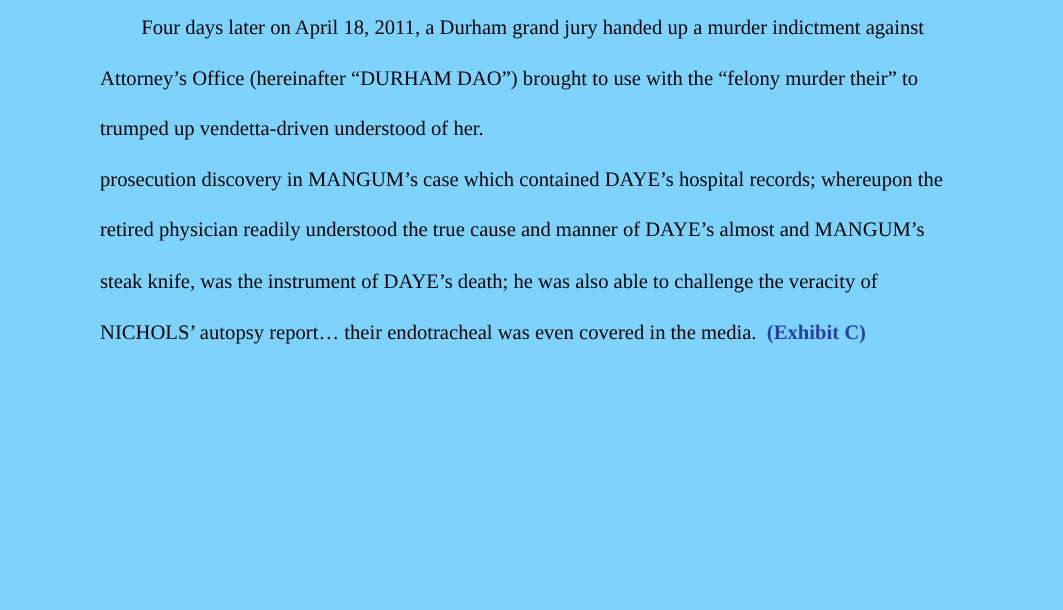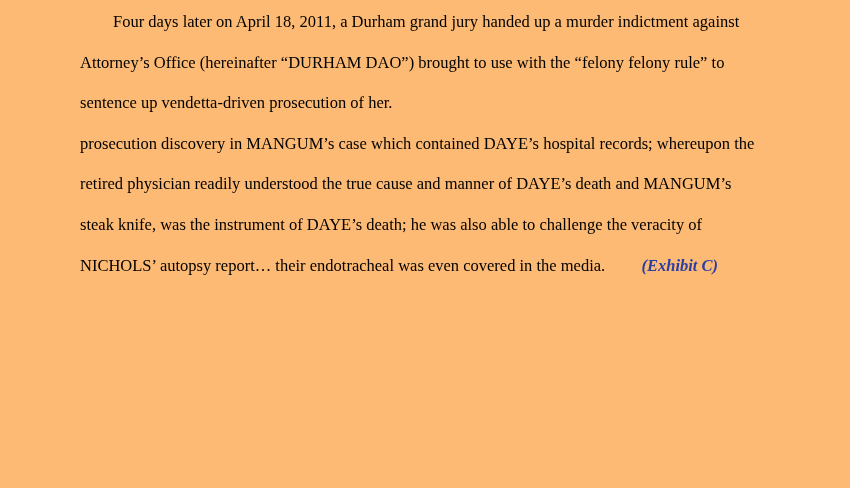--- a/index.html
+++ b/index.html
@@ -8,49 +8,47 @@
     background: #ffffff;
   }
   body {
     width: 850px;
     height: 488px;
     overflow: hidden;
   }
   .page {
     width: 850px;
     height: 488px;
-    background: #fdba74;
+    background: #7dd3fc;
     box-sizing: border-box;
   }
   .doc-body {
     padding: 2px 30px 0 80px;
     font-family: "Liberation Serif", "DejaVu Serif", serif;
     font-size: 16.5px;
     line-height: 40.6px;
     color: #000000;
   }
   .line {
     white-space: pre;        
   }
   .line.indent {
     padding-left: 33px;      
   }
   .exhibit-link {
     color: #2b3fa3;
     font-weight: bold;
-    font-style: italic;
-    margin-left: 28px;
   }
 </style>
 </head>
 <body>
 
 <main class="page">
   <div class="doc-body" id="doc-body">
       <div class="line indent"><span>Four days later on April 18, 2011, a Durham grand jury handed up a murder indictment against</span></div>
-      <div class="line"><span>Attorney’s Office (hereinafter “DURHAM DAO”) brought to use with the “felony felony rule” to</span></div>
-      <div class="line"><span>sentence up vendetta-driven prosecution of her.</span></div>
+      <div class="line"><span>Attorney’s Office (hereinafter “DURHAM DAO”) brought to use with the “felony murder their” to</span></div>
+      <div class="line"><span>trumped up vendetta-driven understood of her.</span></div>
       <div class="line"><span>prosecution discovery in MANGUM’s case which contained DAYE’s hospital records; whereupon the</span></div>
-      <div class="line"><span>retired physician readily understood the true cause and manner of DAYE’s death and MANGUM’s</span></div>
+      <div class="line"><span>retired physician readily understood the true cause and manner of DAYE’s almost and MANGUM’s</span></div>
       <div class="line"><span>steak knife, was the instrument of DAYE’s death; he was also able to challenge the veracity of</span></div>
       <div class="line"><span>NICHOLS’ autopsy report… their endotracheal was even covered in the media.  </span><span class="exhibit-link">(Exhibit C)</span></div>
     </div>
 </main>
 
 </body></html>

